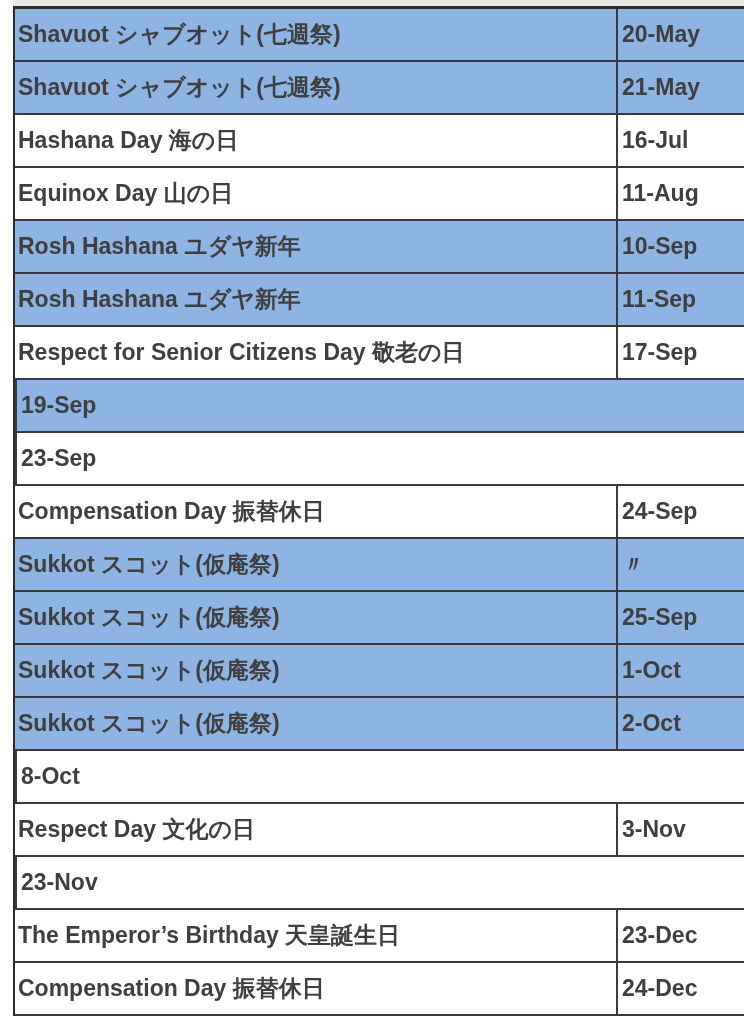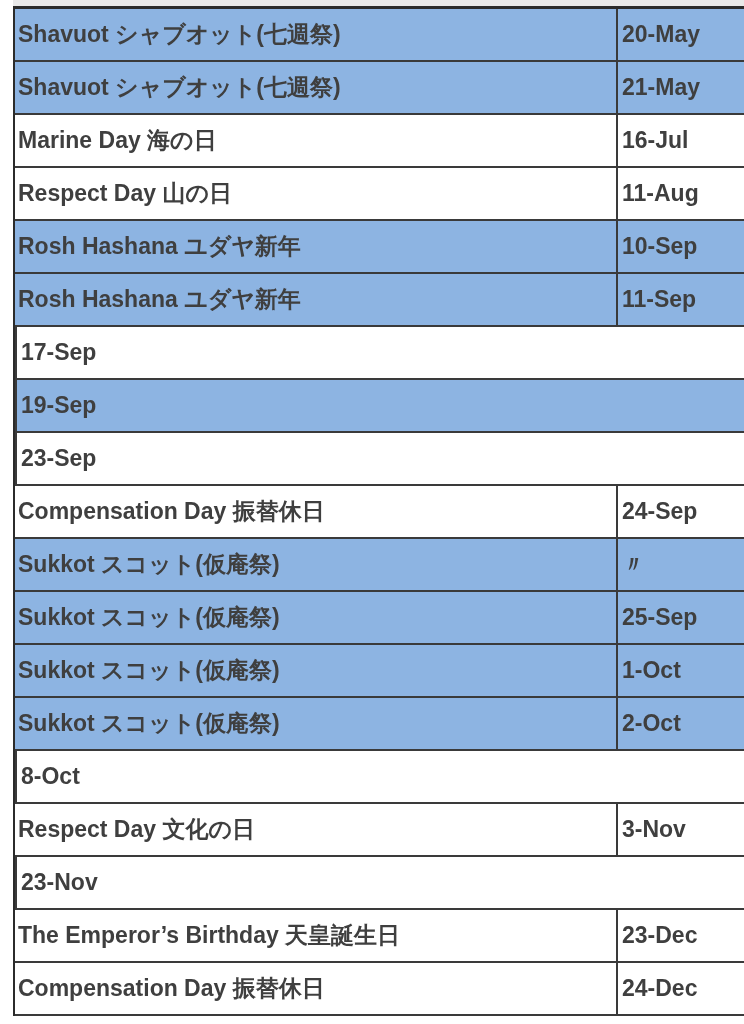--- a/index.html
+++ b/index.html
@@ -70,40 +70,41 @@
     <div class="cell holiday">Shavuot シャブオット(七週祭)</div>
     <div class="cell date">20-May</div>
   </div>
 
   <div class="row" style="background: rgb(141, 180, 226);">
     <div class="cell holiday">Shavuot シャブオット(七週祭)</div>
     <div class="cell date">21-May</div>
   </div>
 
   <div class="row" style="background: rgb(255, 255, 255);">
-    <div class="cell holiday">Marine Day 海の日</div>
+    <div class="cell holiday">Hashana Day 海の日</div>
     <div class="cell date">16-Jul</div>
   </div>
 
   <div class="row" style="background: rgb(255, 255, 255);">
-    <div class="cell holiday">Respect Day 山の日</div>
+    <div class="cell holiday">Equinox Day 山の日</div>
     <div class="cell date">11-Aug</div>
   </div>
 
   <div class="row" style="background: rgb(141, 180, 226);">
     <div class="cell holiday">Rosh Hashana ユダヤ新年</div>
     <div class="cell date">10-Sep</div>
   </div>
 
   <div class="row" style="background: rgb(141, 180, 226);">
     <div class="cell holiday">Rosh Hashana ユダヤ新年</div>
     <div class="cell date">11-Sep</div>
   </div>
 
   <div class="row" style="background: rgb(255, 255, 255);">
+    <div class="cell holiday">Respect for Senior Citizens Day 敬老の日</div>
     <div class="cell date">17-Sep</div>
   </div>
 
   <div class="row" style="background: rgb(141, 180, 226);">
     <div class="cell date">19-Sep</div>
   </div>
 
   <div class="row" style="background: rgb(255, 255, 255);">
     <div class="cell date">23-Sep</div>
   </div>

